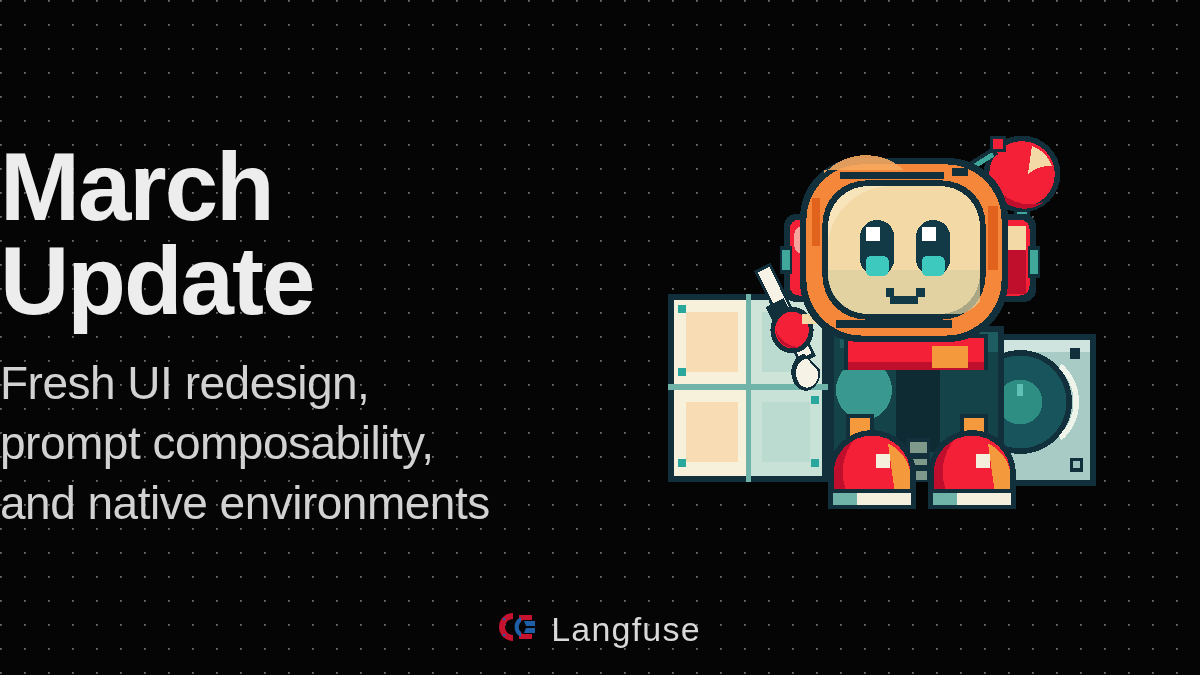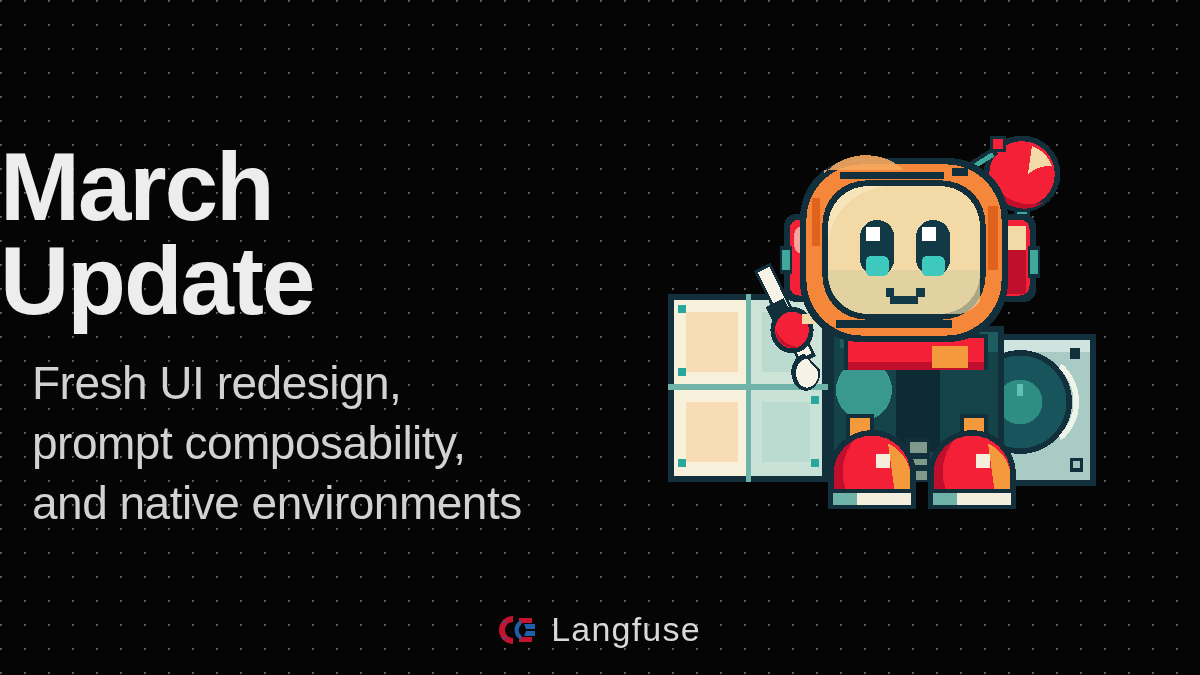--- a/index.html
+++ b/index.html
@@ -36,28 +36,27 @@
     white-space:pre-line;
   }
   #subtitle {
     margin-top:26px;
     color:#d2d2d2;
     font-weight:400;
     font-size:46px;
     line-height:1.30;
     letter-spacing:-0.5px;
     white-space:pre-line;
-    margin-left:32px;
   }
 
   
   #logo {
     position:absolute;
     left:0; right:0; bottom:26px;
-    display:flex; align-items:center; justify-content:center;
+    display:flex; justify-content:center;
     gap:14px;
   }
   #logo-mark { width:38px; height:34px; display:block; }
   #logo-word {
     color:#d9d9d9; font-size:34px; font-weight:400; letter-spacing:1.2px;
   }
 
   
   #mascot {
     position:absolute;

